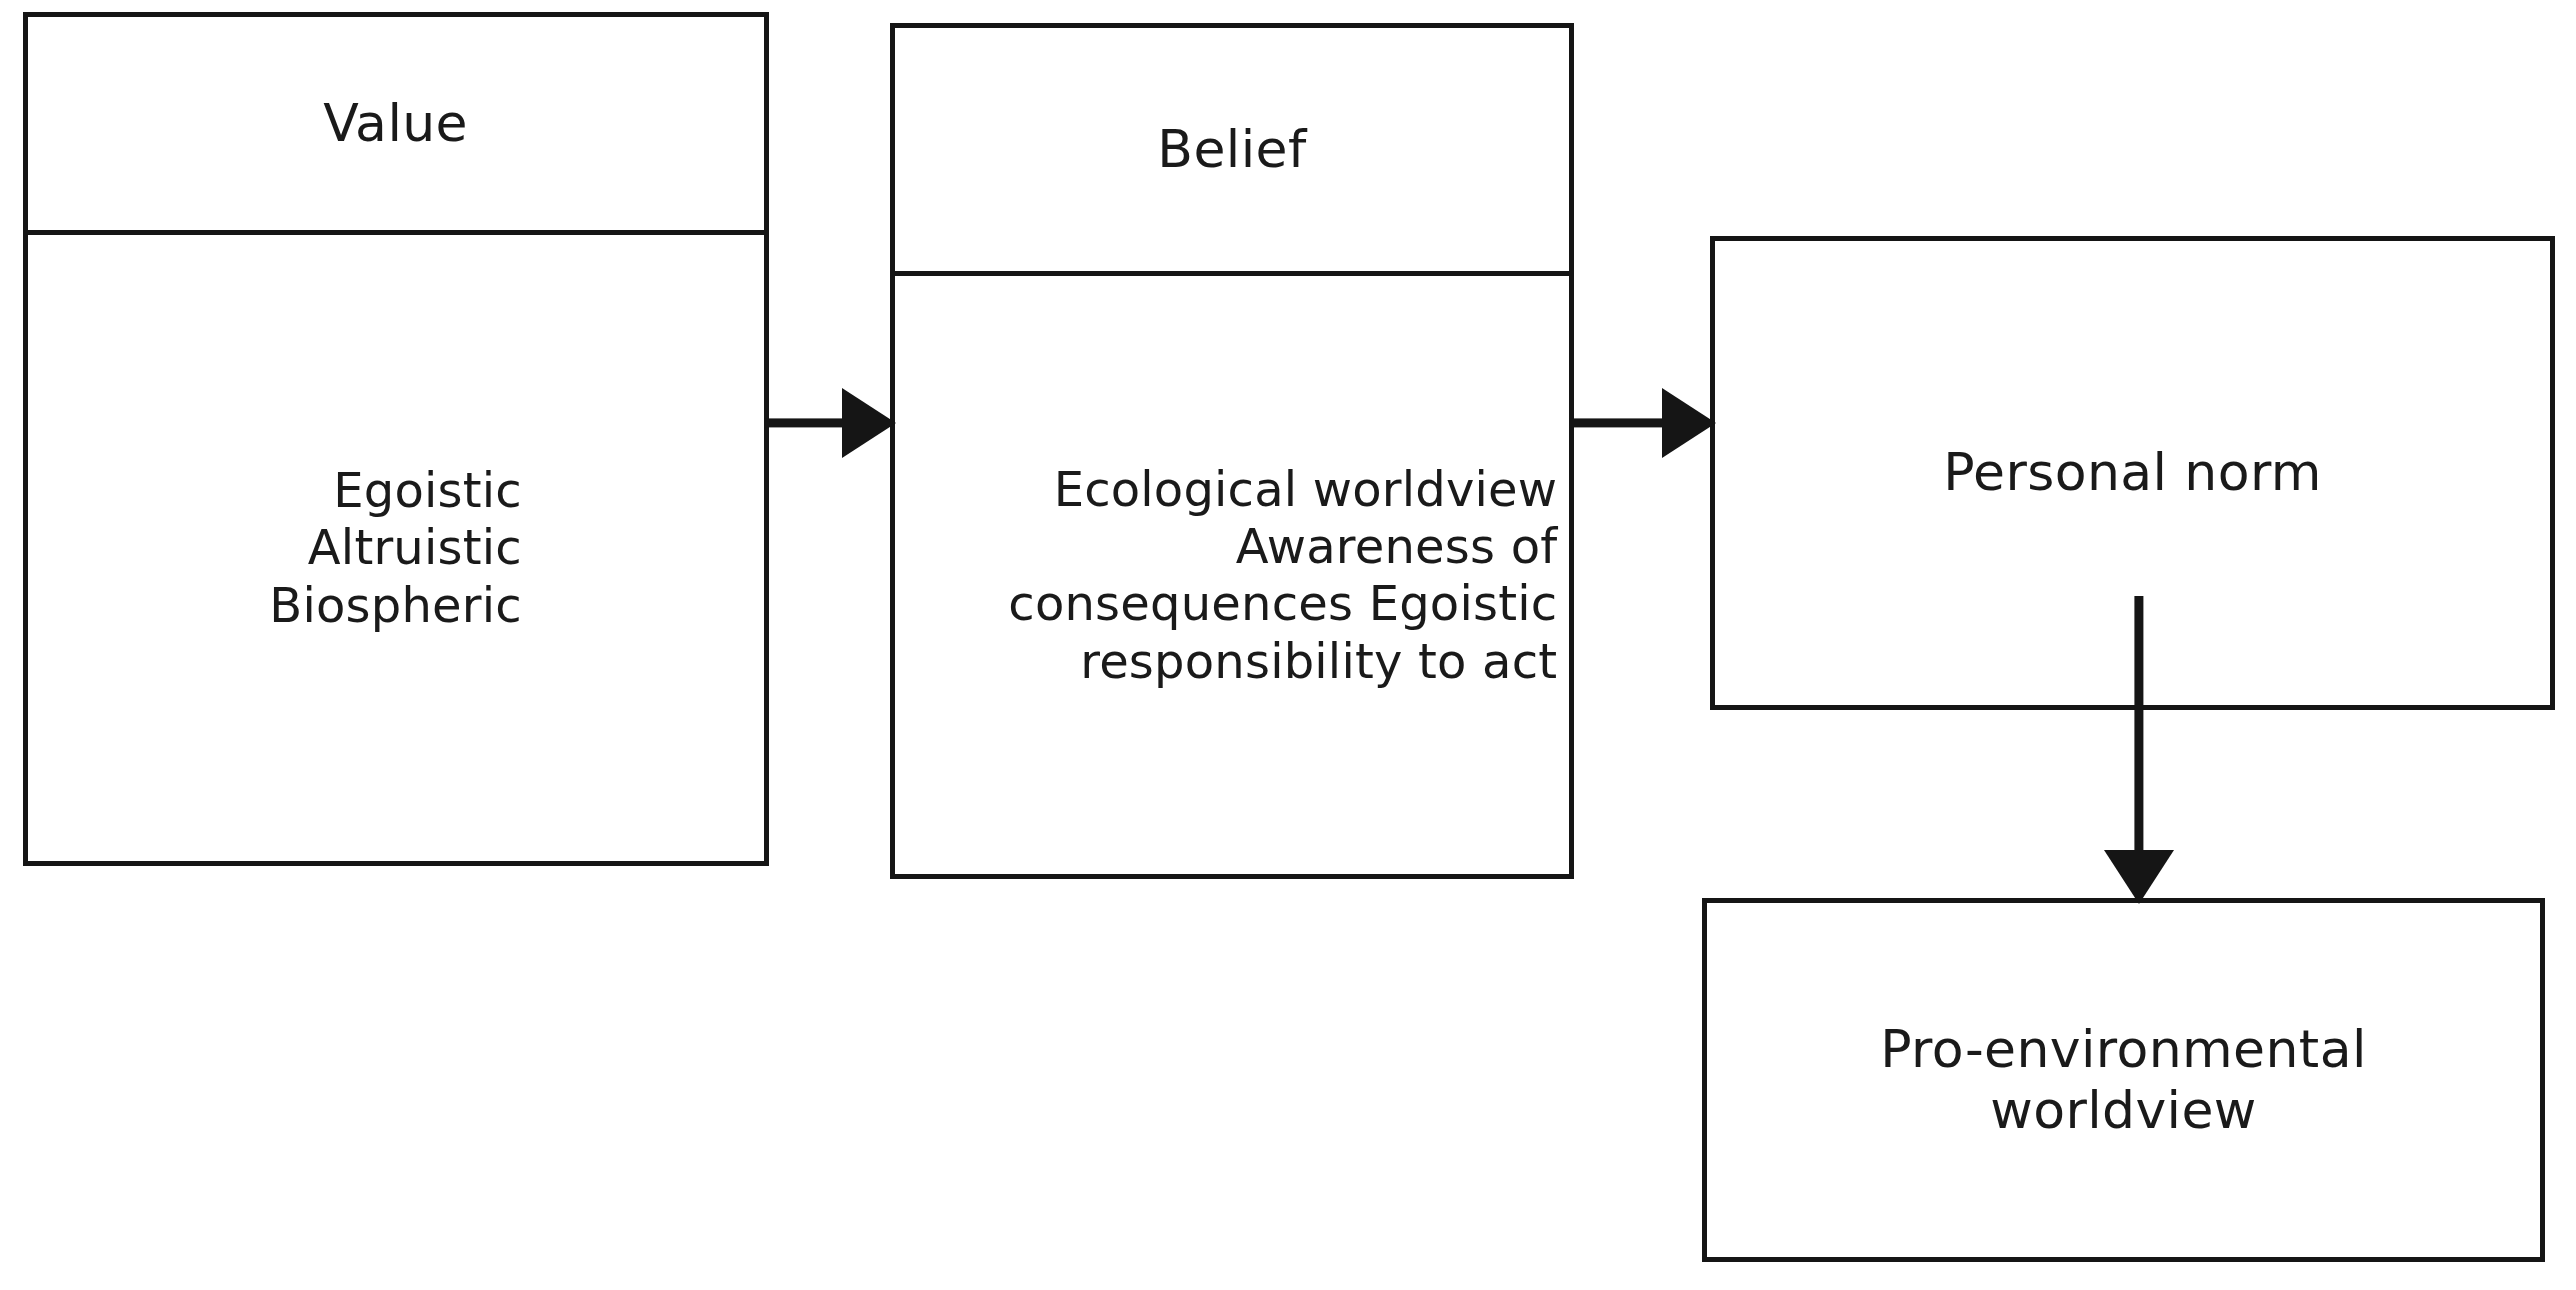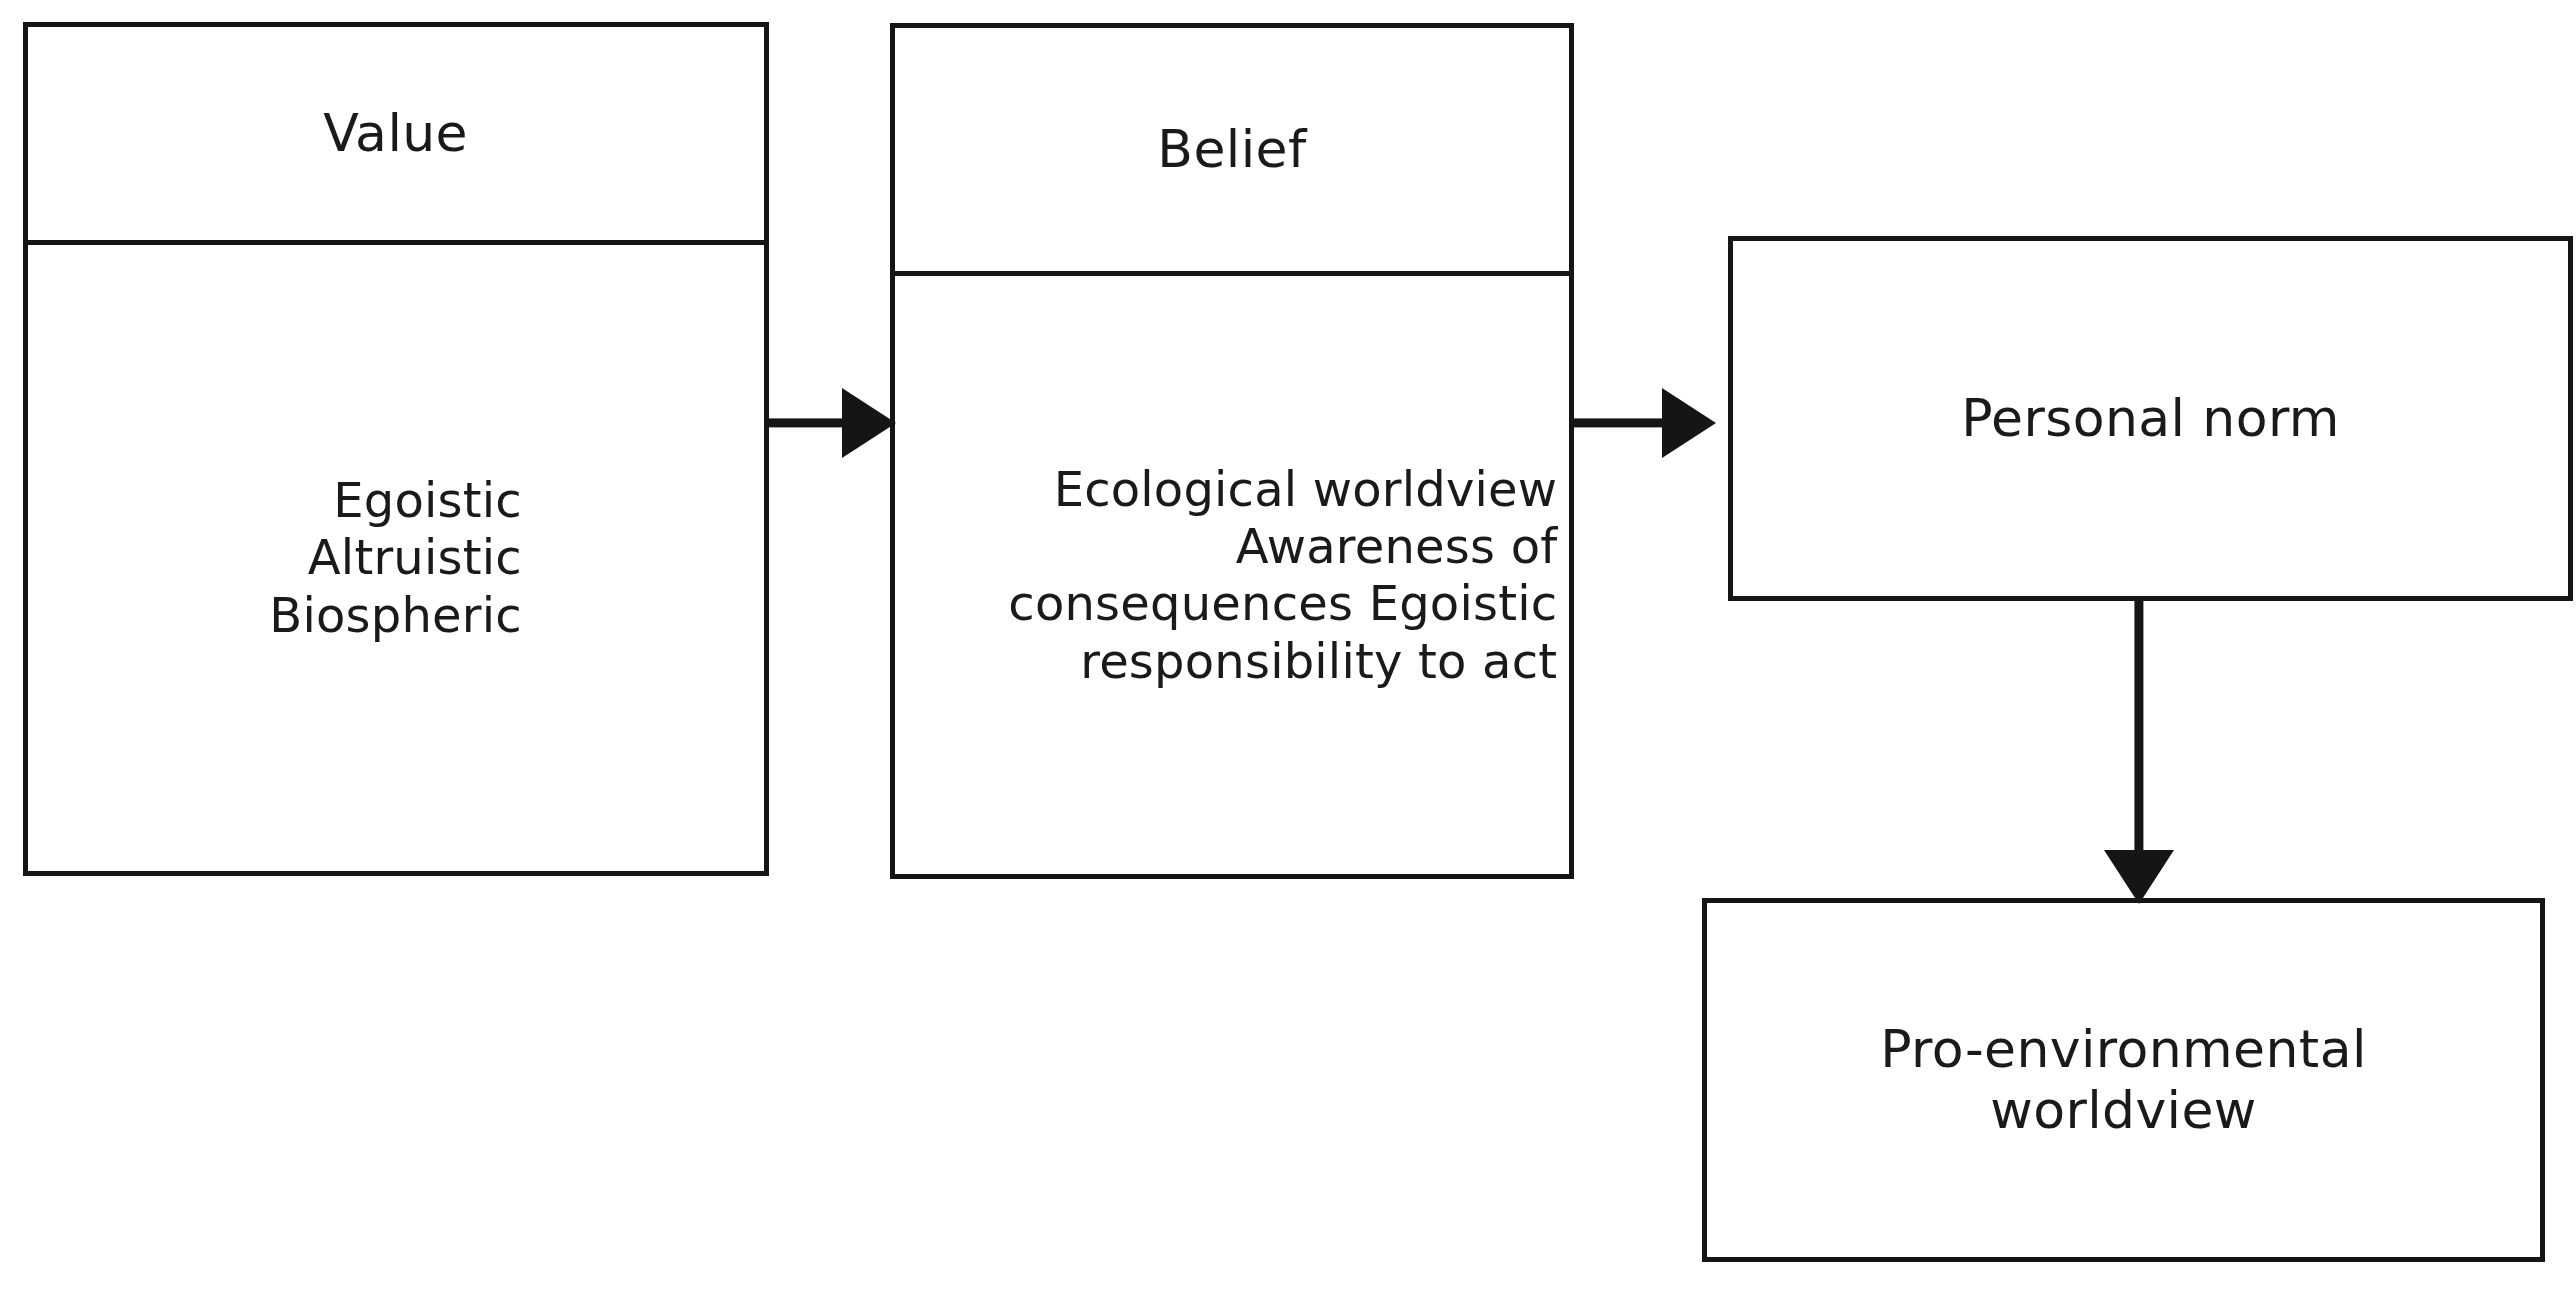--- a/index.html
+++ b/index.html
@@ -63,23 +63,23 @@
   .label-body {
     font-size: 48px;
     line-height: 1.19;
     font-weight: 400;
     letter-spacing: 0.2px;
     padding: 0 11.7px;
     text-align: right;
   }
 
   
-  #box-value     { left: 22.6px;   top: 22px;   width: 746px;  height: 854px; }
+  #box-value     { left: 22.6px;   top: 12px;   width: 746px;  height: 854px; }
   #box-belief    { left: 890px; top: 23.4px;   width: 684px;  height: 856px; }
-  #box-norm      { left: 1710px; top: 236px;  width: 845px; height: 365px; margin-left: 18px;  }
+  #box-norm      { left: 1710px; top: 236px;  width: 845px; height: 474px;  }
   #box-behavior  { left: 1702px; top: 898px; width: 843px; height: 364px;  }
 
   #box-value  .box-header  { height: 218px; }
   #box-belief .box-header  { height: 248px; }
 
   
   .arrow { position: absolute; }
 
   .arrow-h {
     height: 100px;

